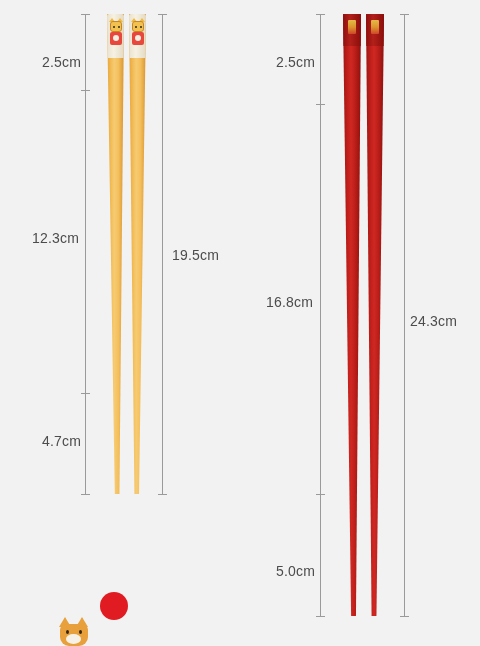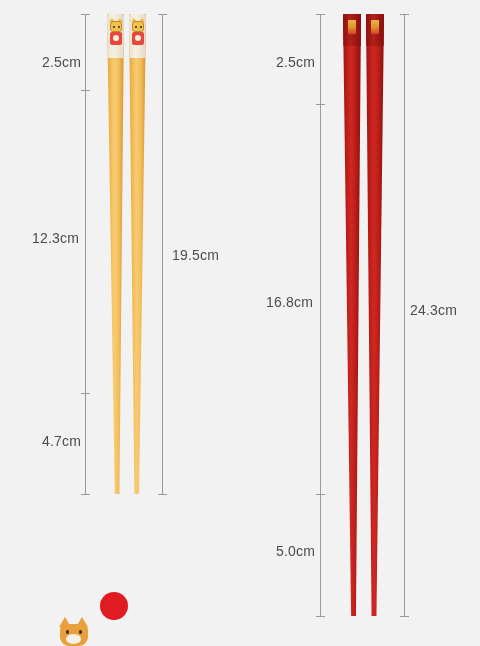--- a/index.html
+++ b/index.html
@@ -233,26 +233,26 @@
   <div class="tick" style="left:316px; top:14px;"></div>
   <div class="tick" style="left:316px; top:104px;"></div>
   <div class="dim-label" style="left:276px; top:54px;">2.5cm</div>
 
   <div class="rule" style="left:320px; top:104px; height:390px;"></div>
   <div class="tick" style="left:316px; top:494px;"></div>
   <div class="dim-label" style="left:266px; top:294px;">16.8cm</div>
 
   <div class="rule" style="left:320px; top:494px; height:122px;"></div>
   <div class="tick" style="left:316px; top:616px;"></div>
-  <div class="dim-label" style="left:276px; top:543px;">5.0cm</div>
+  <div class="dim-label" style="left:276px; top:563px;">5.0cm</div>
 
   <div class="rule" style="left:404px; top:14px; height:602px;"></div>
   <div class="tick" style="left:400px; top:14px;"></div>
   <div class="tick" style="left:400px; top:616px;"></div>
-  <div class="dim-label" style="left:410px; top:302px;">24.3cm</div>
+  <div class="dim-label" style="left:410px; top:313px;">24.3cm</div>
 
   <div class="stick" style="left:343px; top:14px; width:18px; height:602px;
               clip-path: polygon(0% 0%, 100% 0%, 72% 100%, 45% 100%);">
     <div class="shaft r-body"></div>
     <div class="head-deco head-red" style="height:32px;">
       <div class="red-head-mark" style="top:6px;"></div>
     </div>
   </div>
 
   <div class="stick" style="left:366px; top:14px; width:18px; height:602px;

